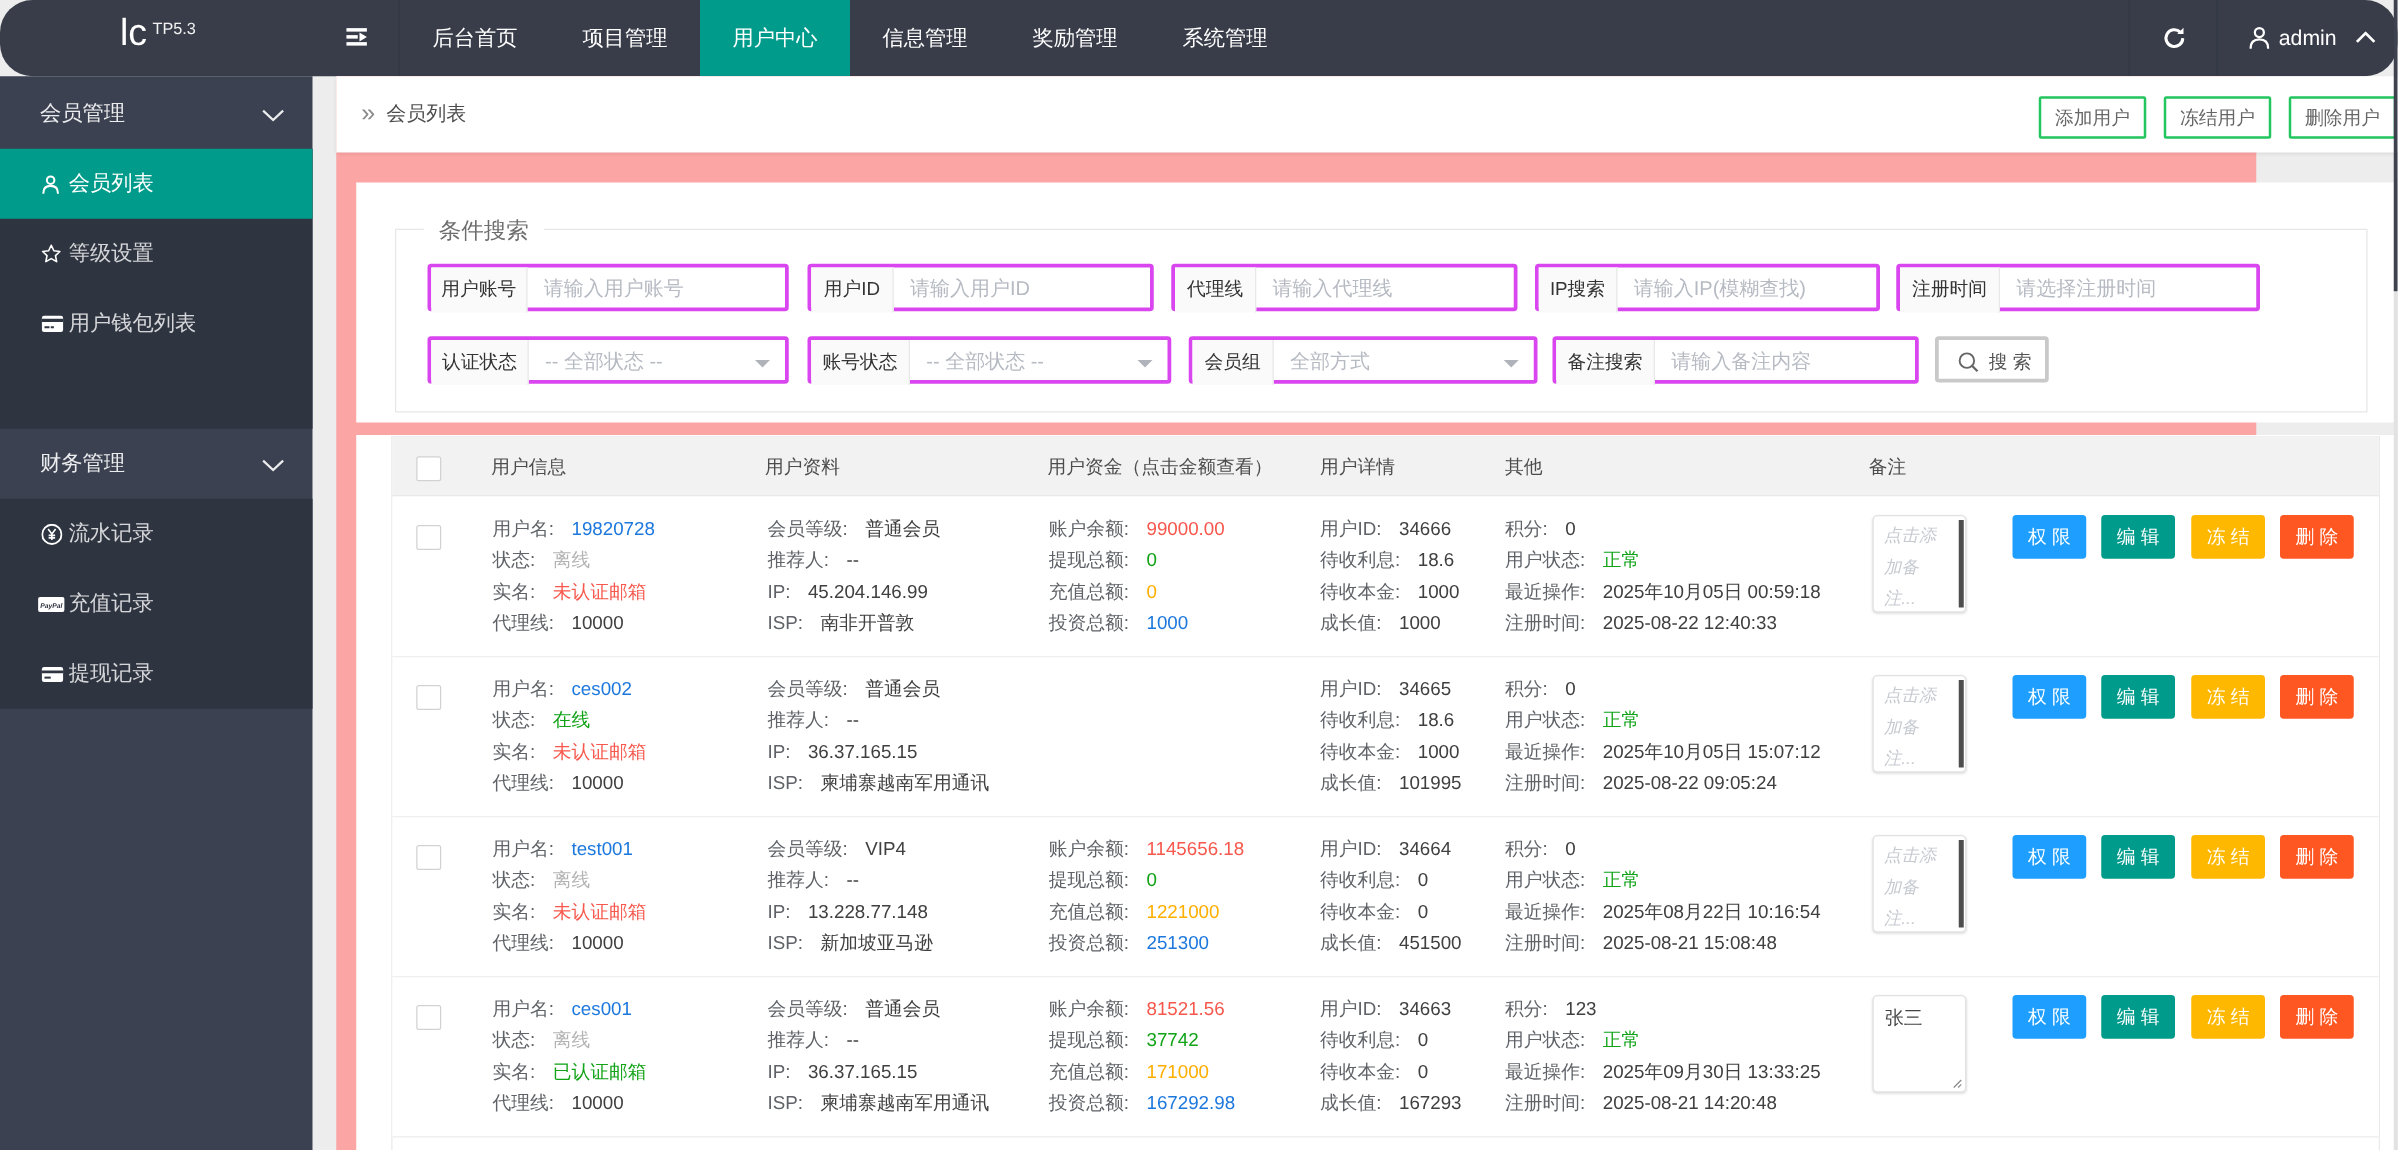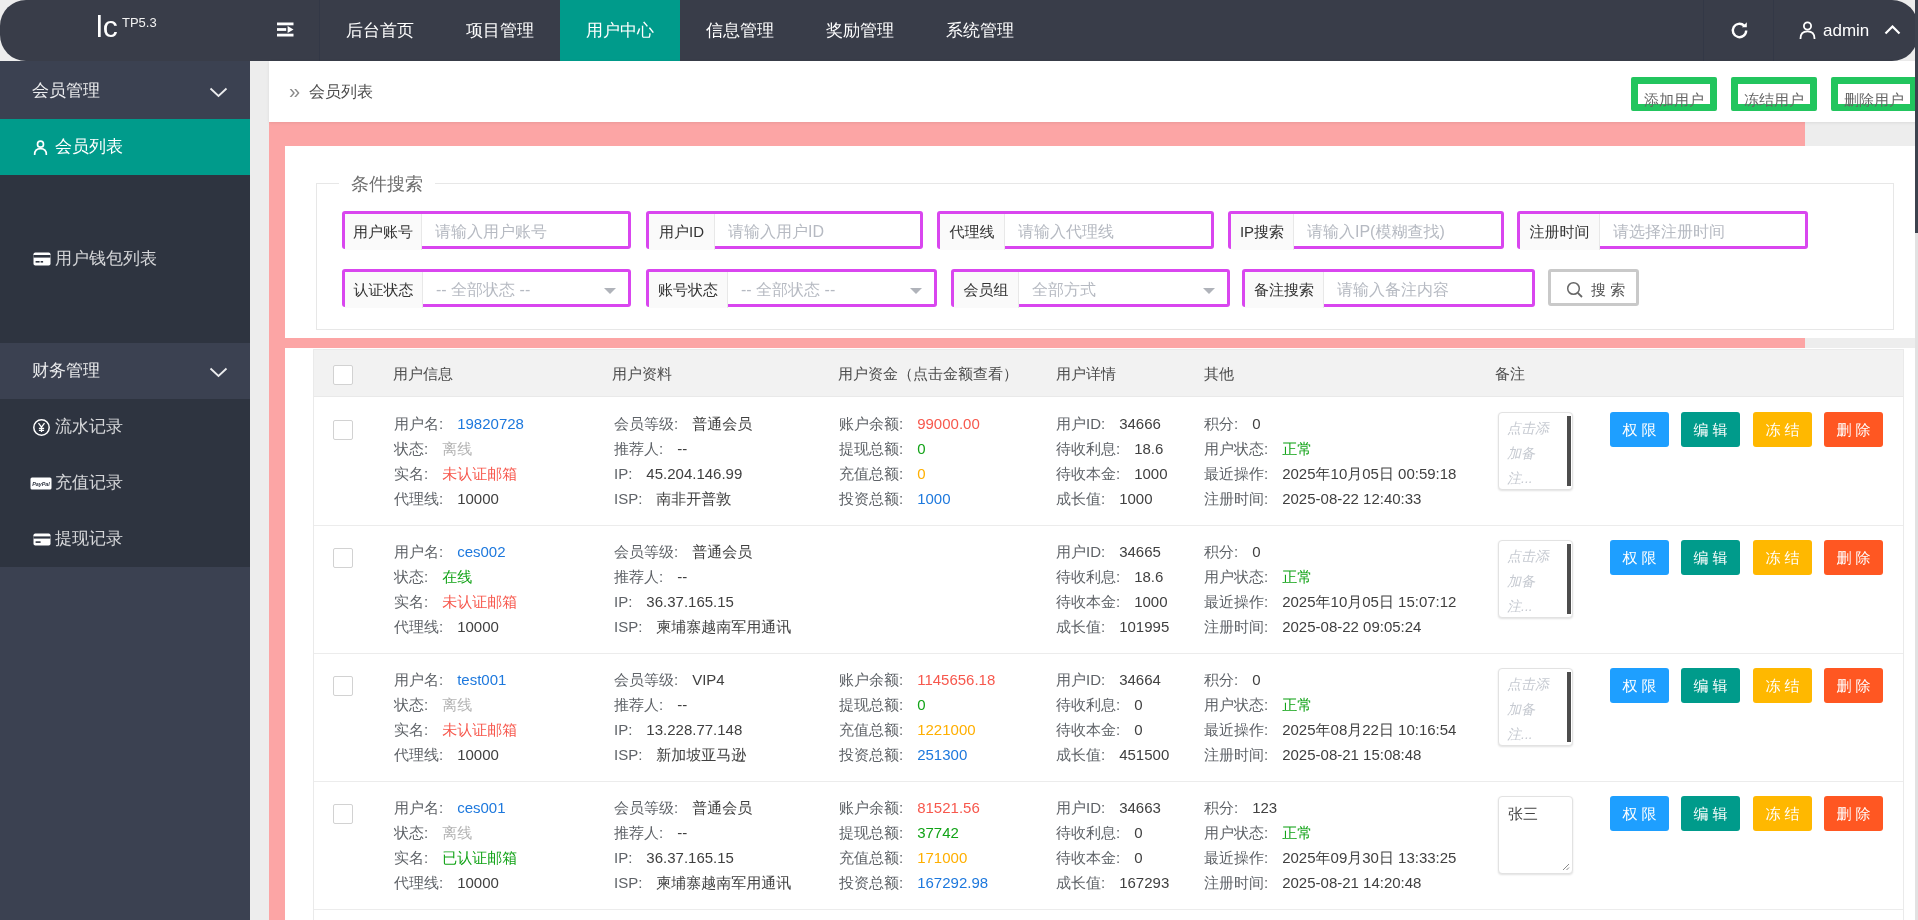--- a/index.html
+++ b/index.html
@@ -22,21 +22,21 @@
 .sitem{position:absolute;left:0;width:250px;height:56px;line-height:56px;font-size:17px;color:rgba(255,255,255,.8);}
 .sitem .txt{position:absolute;left:55px;}
 .shead{position:absolute;left:0;width:250px;height:56px;line-height:56px;font-size:17px;color:rgba(255,255,255,.9);padding-left:32px;}
 .sitem.on{background:#009b8b;color:#fff;}
 .sicon{position:absolute;left:33px;top:20px;}
 
 #main{position:absolute;left:250px;top:61px;width:1536px;height:859px;background:#fca5a5;margin-left:19px;}
 #crumb{position:absolute;left:0;top:0;width:1668px;height:61px;background:#fff;box-shadow:0 1px 3px rgba(0,0,0,.08);}
 #crumb .bc{position:absolute;left:20px;top:0;line-height:61px;font-size:16px;color:#4d4d4d;}
 .tbtn{position:absolute;top:16px;width:86px;height:34px;line-height:32px;text-align:center;
- border:7px solid #22c55e;border-radius:2px;background:#fff;font-size:15px;color:#666;}
+ border:2px solid #22c55e;border-radius:2px;background:#fff;font-size:15px;color:#666;}
 .card{position:absolute;left:16px;width:1632px;background:#fff;}
 #card1{top:85px;height:192px;}
 #fs{position:absolute;left:31px;top:37px;width:1578px;height:147px;border:1px solid #e7e7e7;}
 #fs-leg{position:absolute;left:54px;top:26px;background:#fff;padding:0 12px;font-size:18px;color:#6e6e6e;}
 .fld{position:absolute;height:38px;border:3px solid #d946ef;border-radius:3px;background:#fff;}
 .fld .lab{position:absolute;left:0;top:0;height:36px;line-height:36px;background:#fafafa;
  border-right:1px solid #e8e8e8;text-align:center;font-size:15px;color:#333;width:100%;}
 .fld .ph{position:absolute;top:0;height:36px;line-height:36px;font-size:16px;color:#b6bac2;}
 .tri{position:absolute;right:12px;top:16px;width:0;height:0;border:6px solid transparent;
  border-top-color:#b0b3ba;border-bottom:none;}
@@ -108,20 +108,26 @@
       <path d="M1.5 1.5 L9.5 9 L17.5 1.5" fill="none" stroke="rgba(255,255,255,.9)" stroke-width="1.8"></path>
       </svg>
   </div>
   <div class="sitem on" style="top:58px">
     <svg class="sicon" style="top:21px" width="15" height="15" viewBox="0 0 17 18">
       <circle cx="8.5" cy="5" r="3.6" fill="none" stroke="#fff" stroke-width="2"></circle>
       <path d="M1.5 17.5 C1.5 12.4 4.6 10.4 8.5 10.4 C12.4 10.4 15.5 12.4 15.5 17.5" fill="none" stroke="#fff" stroke-width="2" stroke-linecap="round"></path>
     </svg>
     <span class="txt" style="color:#fff">会员列表</span>
   </div>
+  <div class="sitem" style="top:114px">
+    <svg class="sicon" style="top:20px" width="16" height="16" viewBox="0 0 16 16">
+      <path d="M8 1.2 L10.1 5.6 L14.9 6.2 L11.4 9.5 L12.3 14.3 L8 11.9 L3.7 14.3 L4.6 9.5 L1.1 6.2 L5.9 5.6 Z" fill="none" stroke="#fff" stroke-width="1.3" stroke-linejoin="round"></path>
+    </svg>
+    <span class="txt">等级设置</span>
+  </div>
   <div class="sitem" style="top:170px">
     <svg class="sicon" style="top:21px" width="18" height="14" viewBox="0 0 18 14">
       <rect x="0.5" y="0.5" width="17" height="13" rx="1.8" fill="#fff"></rect>
       <rect x="0.5" y="3" width="17" height="2.6" fill="#2e3440"></rect>
       <rect x="2.6" y="9" width="4" height="1.6" fill="#2e3440"></rect>
       <rect x="7.6" y="9" width="2.5" height="1.6" fill="#2e3440"></rect>
     </svg>
     <span class="txt">用户钱包列表</span>
   </div>
   <div class="shead" style="top:282px">财务管理

